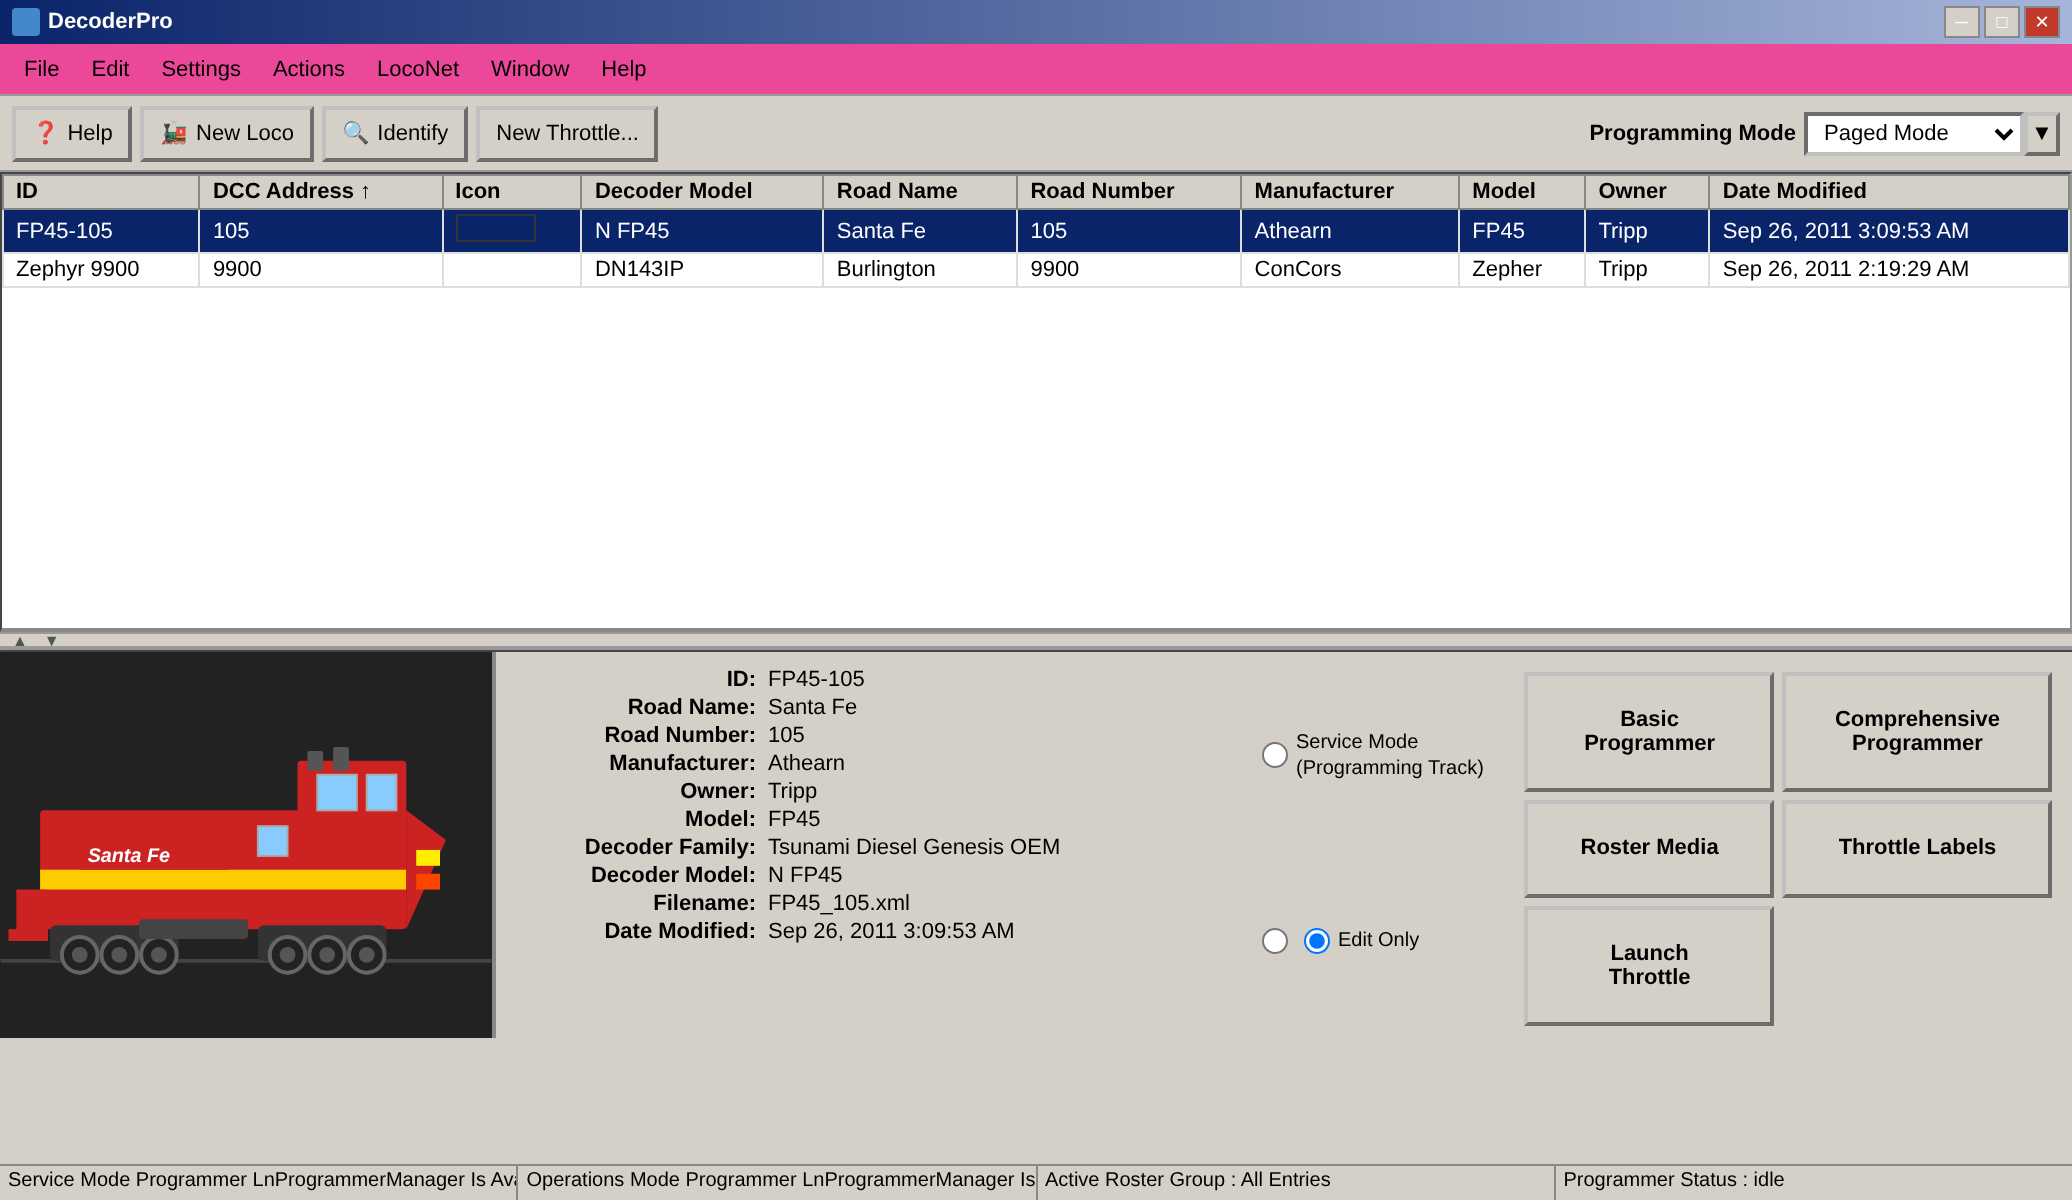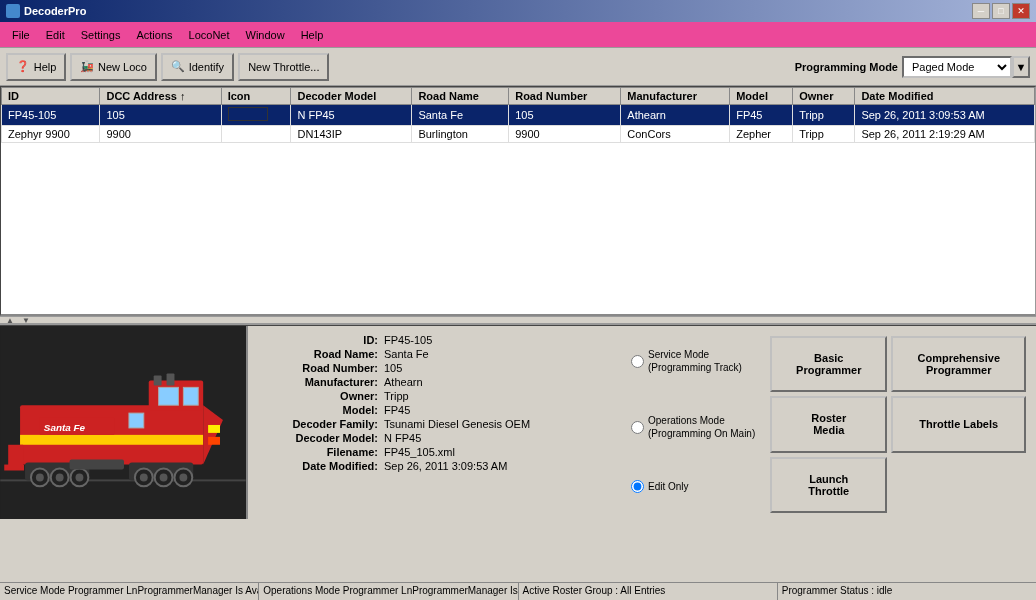--- a/index.html
+++ b/index.html
@@ -517,24 +517,20 @@
     <div id="radio-row">
       <div class="radio-group">
         <input type="radio" name="prog-mode" id="service-mode" style="">
         <label for="service-mode">
           <span>Service Mode</span>
           <span>(Programming Track)</span>
         </label>
       </div>
       <div class="radio-group">
         <input type="radio" name="prog-mode" id="operations-mode" style="">
-        <label for="operations-mode">
-          <span>Operations Mode</span>
-          <span>(Programming On Main)</span>
-        </label>
       </div>
       <div class="radio-group">
         <input type="radio" name="prog-mode" id="edit-only" checked="" style="">
         <label for="edit-only">Edit Only</label>
       </div>
     </div>
 
     <div id="action-buttons">
       <button class="action-btn wide">Basic Programmer</button>
       <button class="action-btn wide">Comprehensive Programmer</button>

